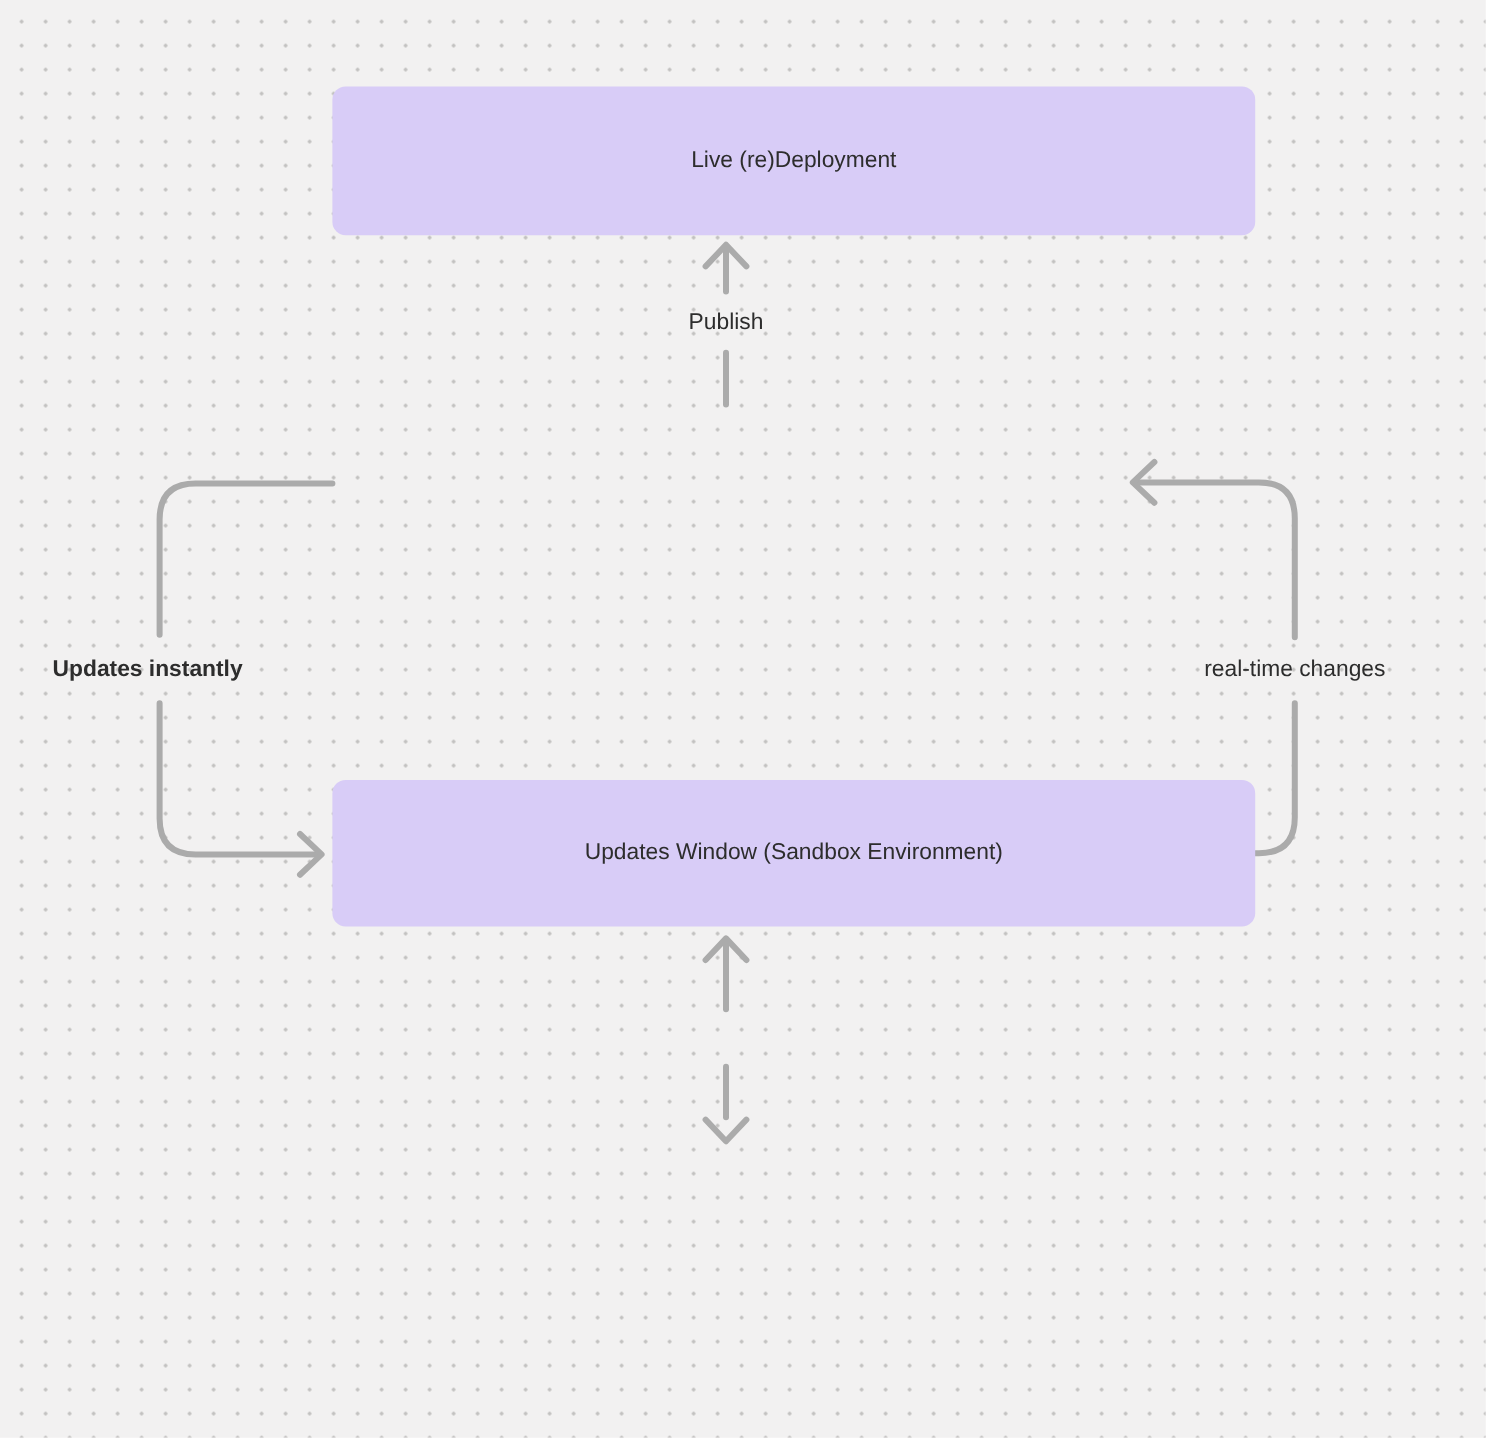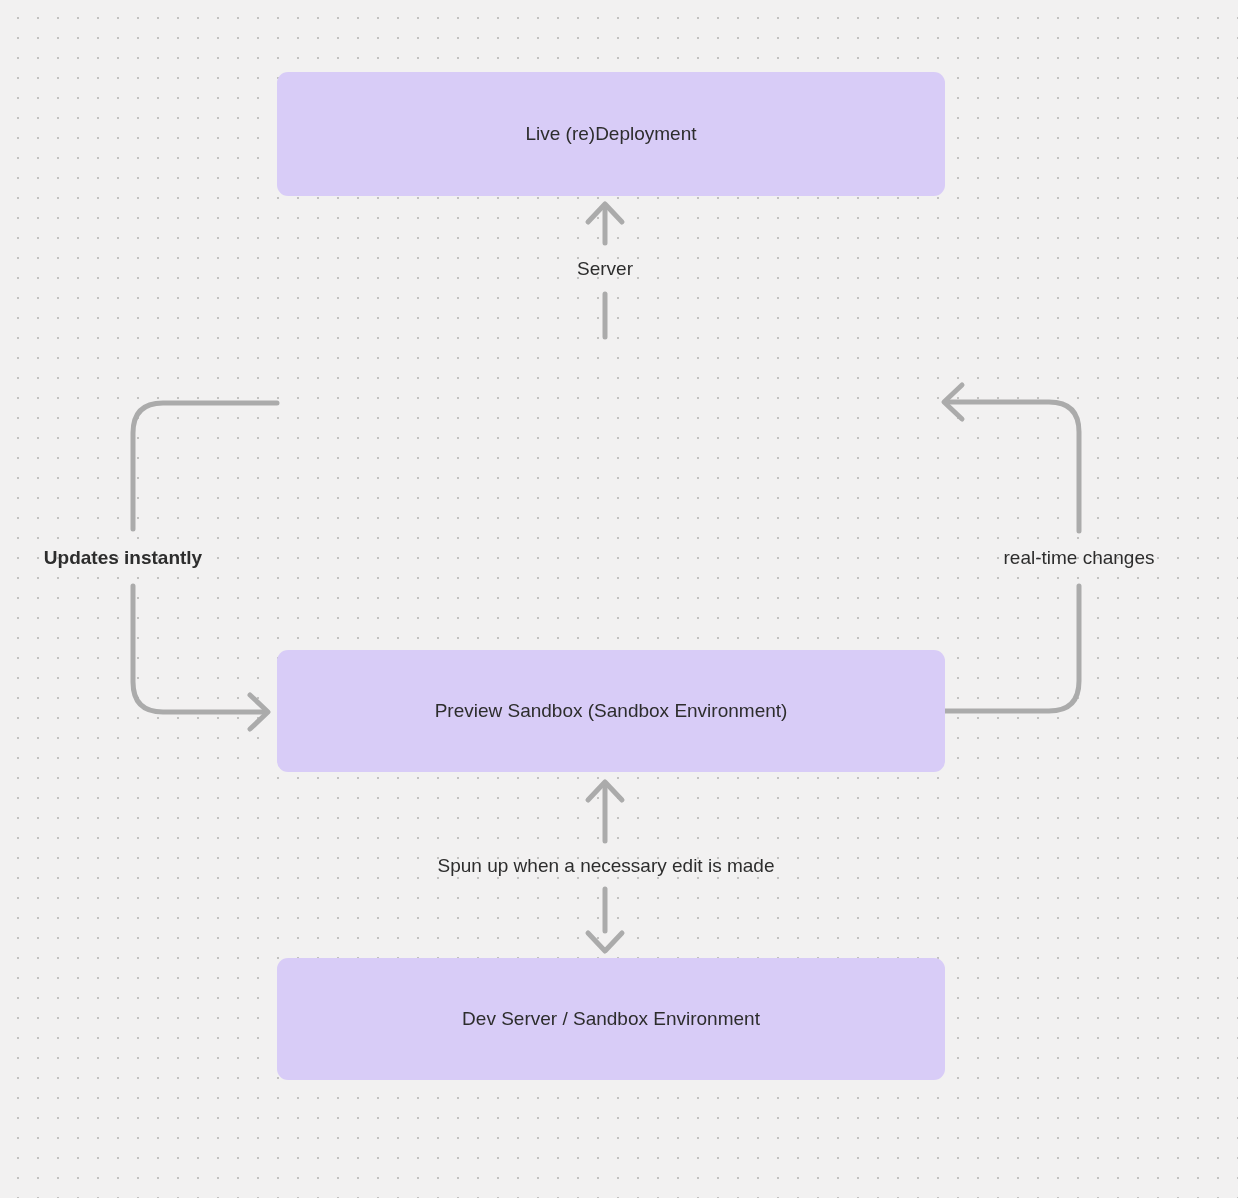--- a/index.html
+++ b/index.html
@@ -27,21 +27,21 @@
   .edge path {
     fill: none;
     stroke: #ABABAB;
     stroke-width: 5;
     stroke-linecap: round;
     stroke-linejoin: round;
   }
   .node {
     position: absolute;
     left: 277px;
-    width: 668px;
+    width: 769px;
     background: #D8CCF7;
     border-radius: 11px;
     display: flex;
     align-items: center;
     justify-content: center;
   }
   .node-label {
     font-size: 19px;
     color: #2D2D2D;
     white-space: nowrap;
@@ -86,28 +86,24 @@
       <path d="M588 933 L605 951 L622 933"></path>
     </g>
   </svg>
 
   <div class="node" style="top:72px; height:124px;">
     <span class="node-label">Live (re)Deployment</span>
   </div>
 
 
   <div class="node" style="top:650px; height:122px;">
-    <span class="node-label">Preview Sandbox (Sandbox Environment)</span>
+    <span class="node-label">Updates Window (Sandbox Environment)</span>
   </div>
 
-  <div class="node" style="top:958px; height:122px;">
-    <span class="node-label">Dev Server / Sandbox Environment</span>
-  </div>
 
-  <div class="edge-label" style="left:605px; top:269px;">Server</div>
+  <div class="edge-label" style="left:605px; top:269px;">Publish</div>
 
   <div class="edge-label" style="left:123px; top:558px;font-weight:bold;">Updates instantly</div>
 
   <div class="edge-label" style="left:1079px; top:558px;">real-time changes</div>
 
-  <div class="edge-label" style="left:606px; top:866px;">Spun up when a necessary edit is made</div>
 
 </div>
 
 </body></html>

